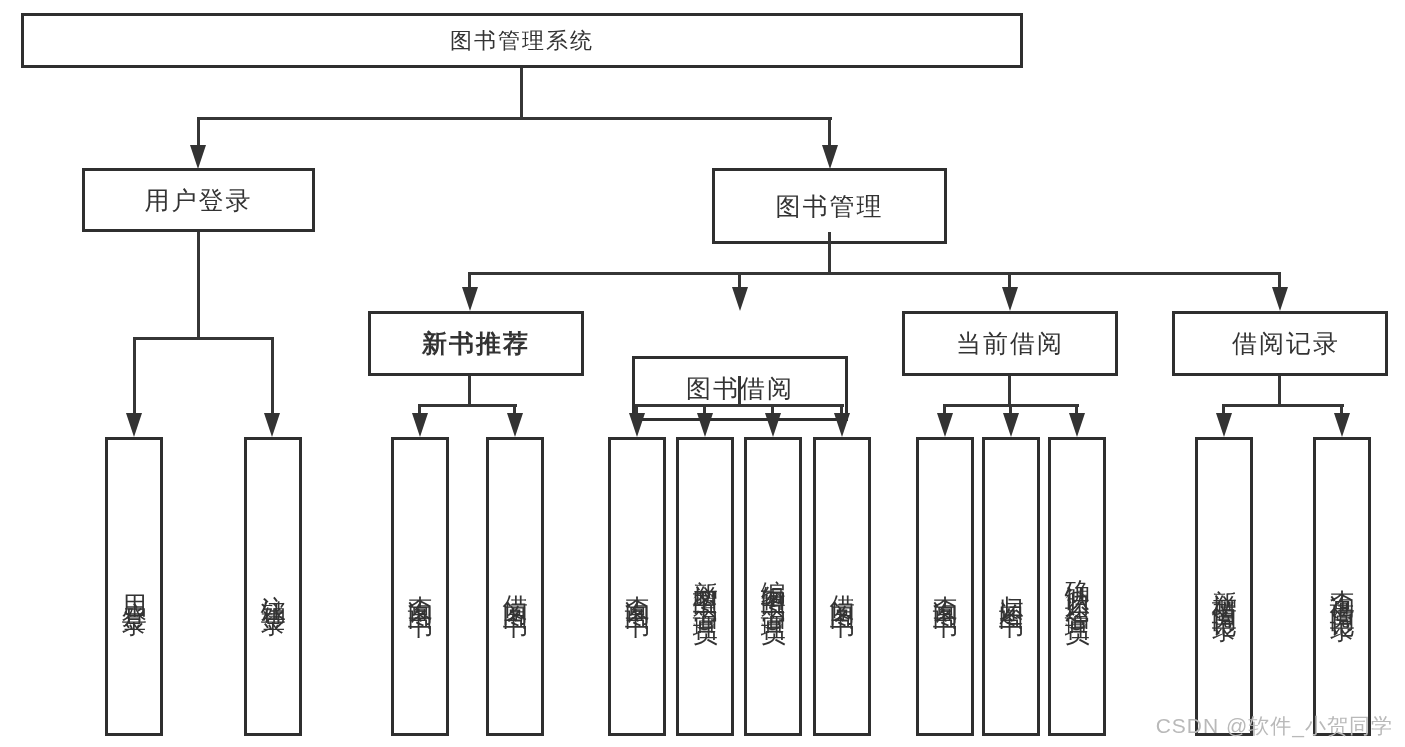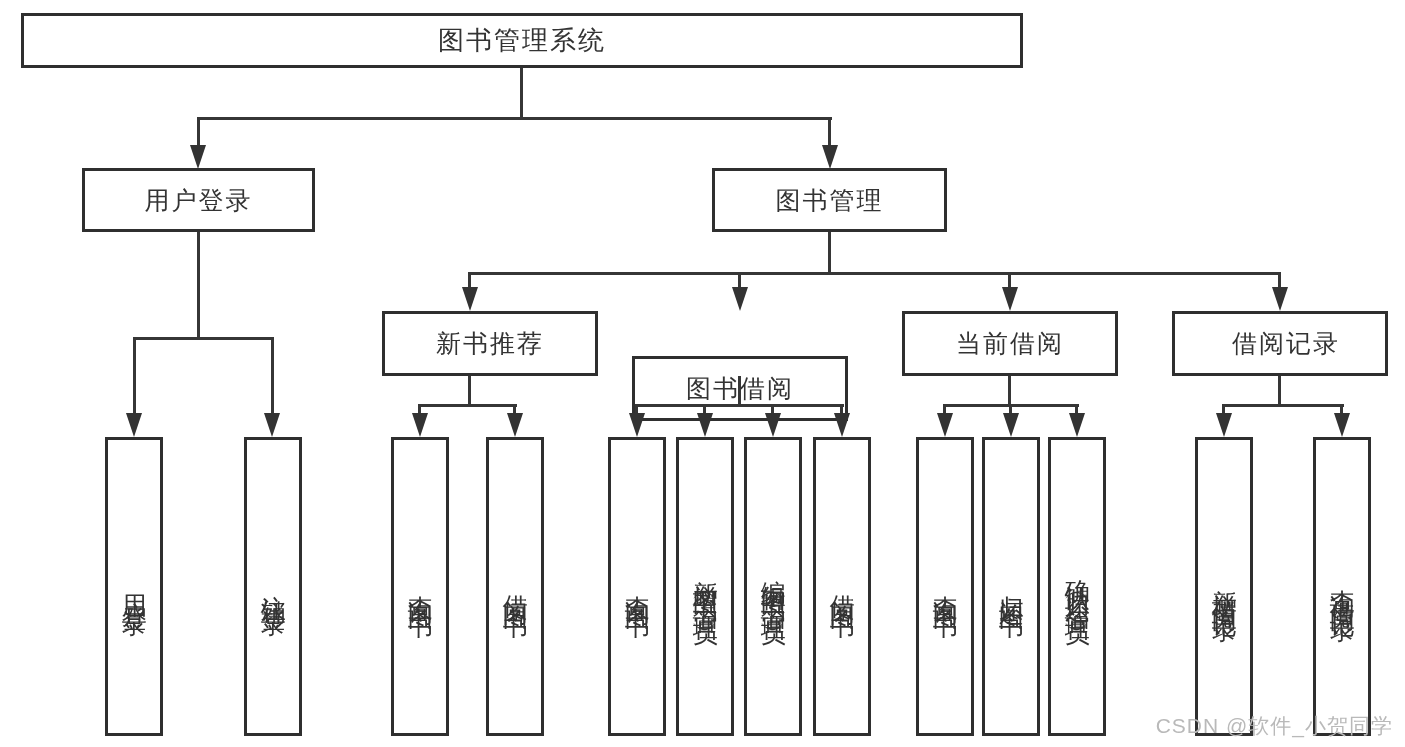--- a/index.html
+++ b/index.html
@@ -19,21 +19,21 @@
     display:flex;
     align-items:center;
     justify-content:center;
   }
   .hlbl{
     font-size:25px;
     letter-spacing:2px;
     color:#333333;
     white-space:nowrap;
   }
-  .root .hlbl{font-size:26px;text-align:center;}
+  .root .hlbl{font-size:22px;text-align:center;}
   .vlbl{
     writing-mode:vertical-rl;
     text-orientation:mixed;
     font-size:25px;
     letter-spacing:6px;
     line-height:1.1;
     color:#333333;
   }
   .leaf{width:58px;top:437px;height:299px;}
   .lvl3{top:311px;height:65px;width:216px;}
@@ -68,21 +68,21 @@
   <div class="line vl" style="left:520px;top:68px;height:49px;"></div>
   <div class="line hl" style="left:197px;top:117px;width:635px;"></div>
   <div class="line vl" style="left:197px;top:117px;height:30px;"></div>
   <div class="line vl" style="left:828px;top:117px;height:30px;"></div>
   <div class="arr" style="left:190px;top:145px;"></div>
   <div class="arr" style="left:822px;top:145px;"></div>
 
   <div class="box" style="left:82px;top:168px;width:233px;height:64px;">
     <span class="hlbl">用户登录</span>
   </div>
-  <div class="box" style="left:712px;top:168px;width:235px;height:64px;">
+  <div class="box" style="left:712px;top:168px;width:235px;height:76px;">
     <span class="hlbl">图书管理</span>
   </div>
 
   <div class="line vl" style="left:197px;top:232px;height:105px;"></div>
   <div class="line hl" style="left:133px;top:337px;width:141px;"></div>
   <div class="line vl" style="left:133px;top:337px;height:78px;"></div>
   <div class="line vl" style="left:271px;top:337px;height:78px;"></div>
   <div class="arr" style="left:126px;top:413px;"></div>
   <div class="arr" style="left:264px;top:413px;"></div>
 
@@ -90,21 +90,21 @@
   <div class="line hl" style="left:468px;top:272px;width:813px;"></div>
   <div class="line vl" style="left:468px;top:272px;height:18px;"></div>
   <div class="line vl" style="left:738px;top:272px;height:18px;"></div>
   <div class="line vl" style="left:1008px;top:272px;height:18px;"></div>
   <div class="line vl" style="left:1278px;top:272px;height:18px;"></div>
   <div class="arr" style="left:462px;top:287px;"></div>
   <div class="arr" style="left:732px;top:287px;"></div>
   <div class="arr" style="left:1002px;top:287px;"></div>
   <div class="arr" style="left:1272px;top:287px;"></div>
 
-  <div class="box lvl3" style="left:382px;">
+  <div class="box lvl3" style="left:368px;font-weight:bold;">
     <span class="hlbl">新书推荐</span>
   </div>
   <div class="box lvl3" style="left:632px;margin-top:45px;">
     <span class="hlbl">图书借阅</span>
   </div>
   <div class="box lvl3" style="left:902px;justify-content:center;">
     <span class="hlbl">当前借阅</span>
   </div>
   <div class="box lvl3" style="left:1172px;padding-left:12px;">
     <span class="hlbl">借阅记录</span>

